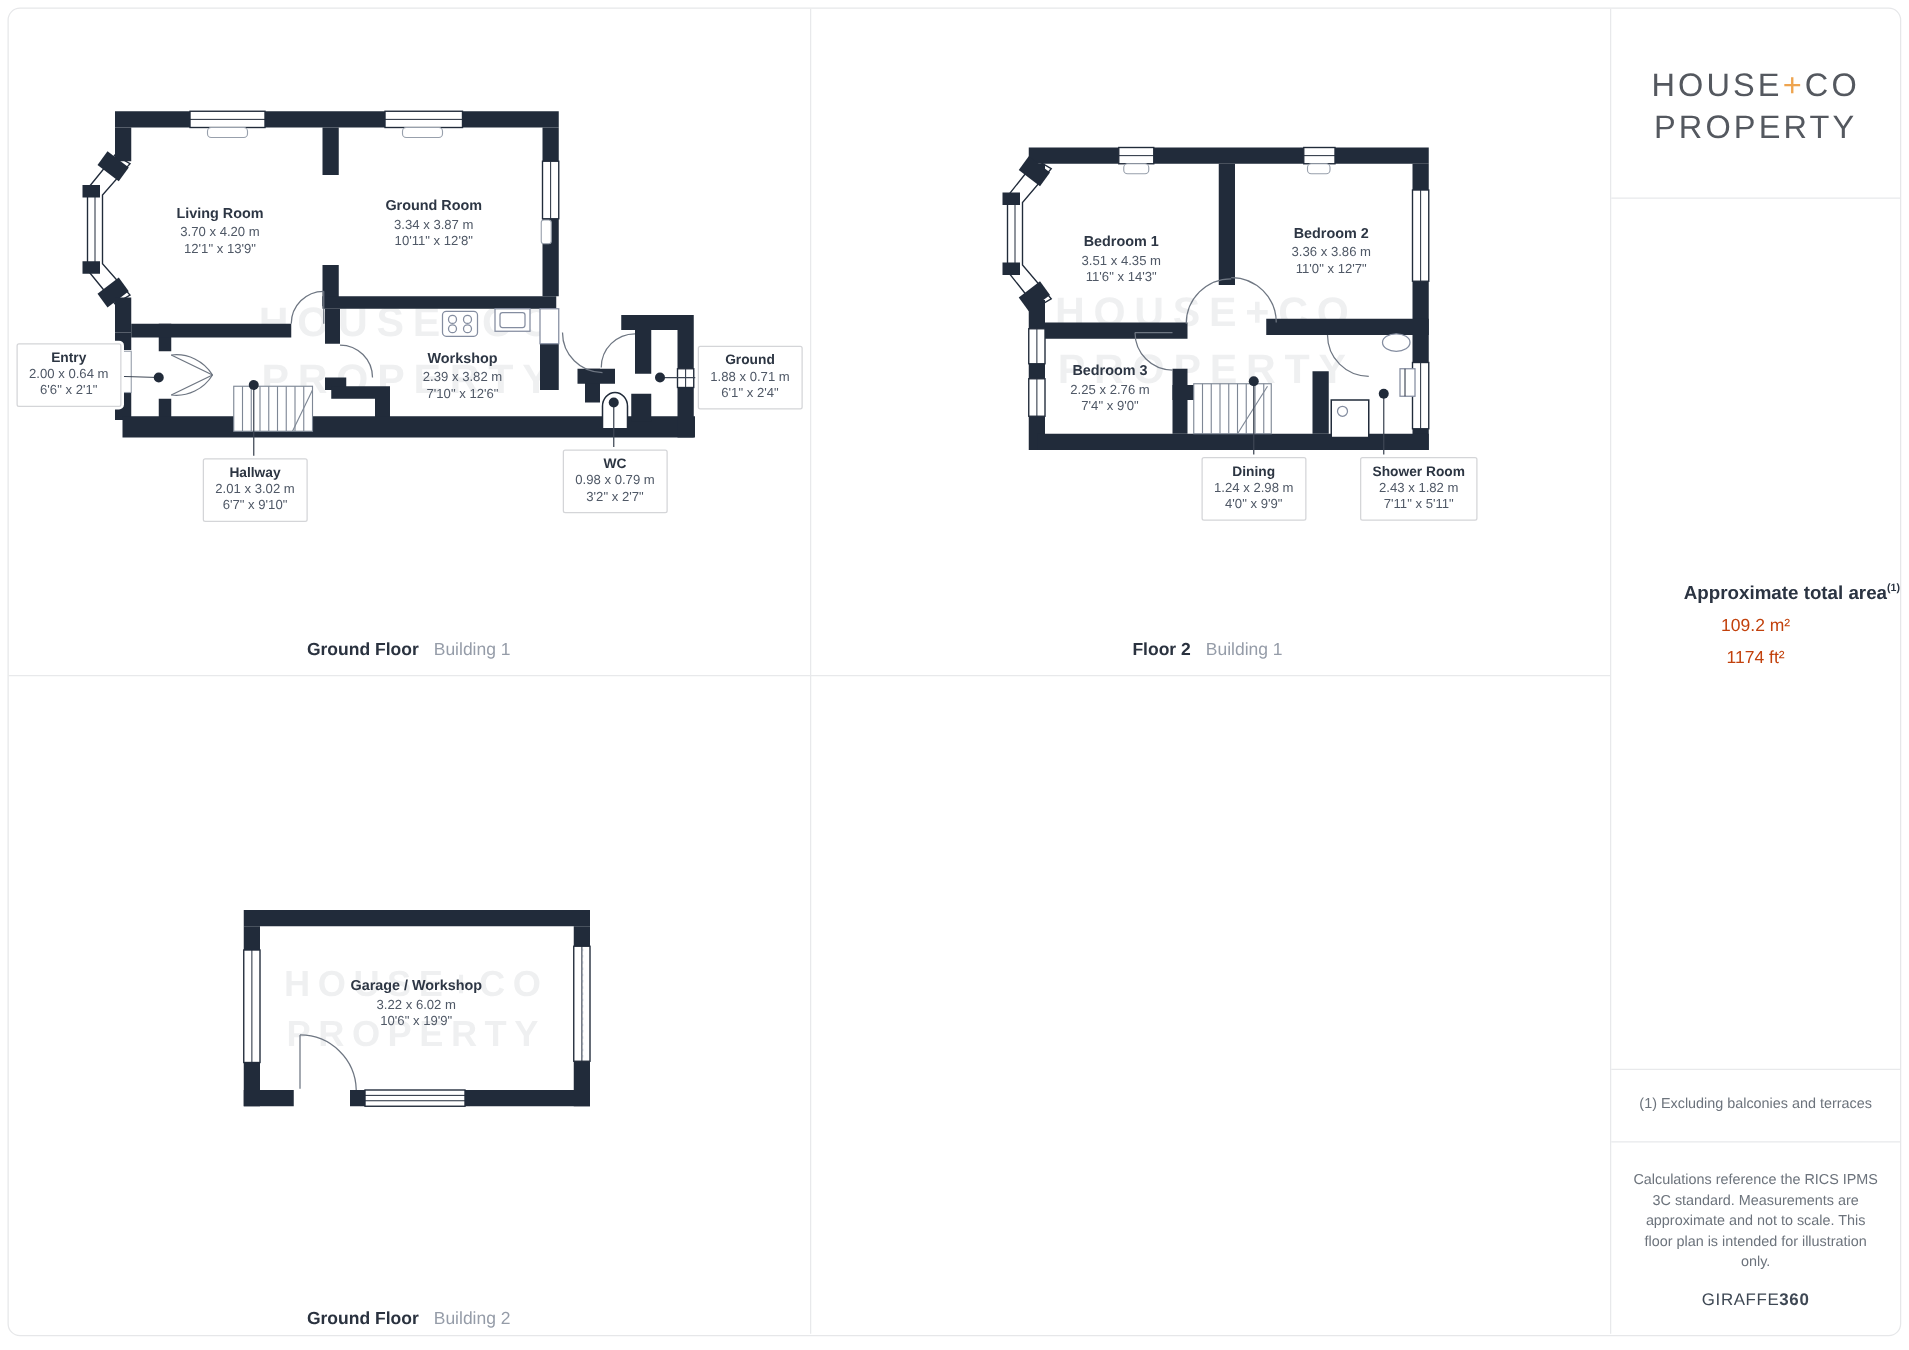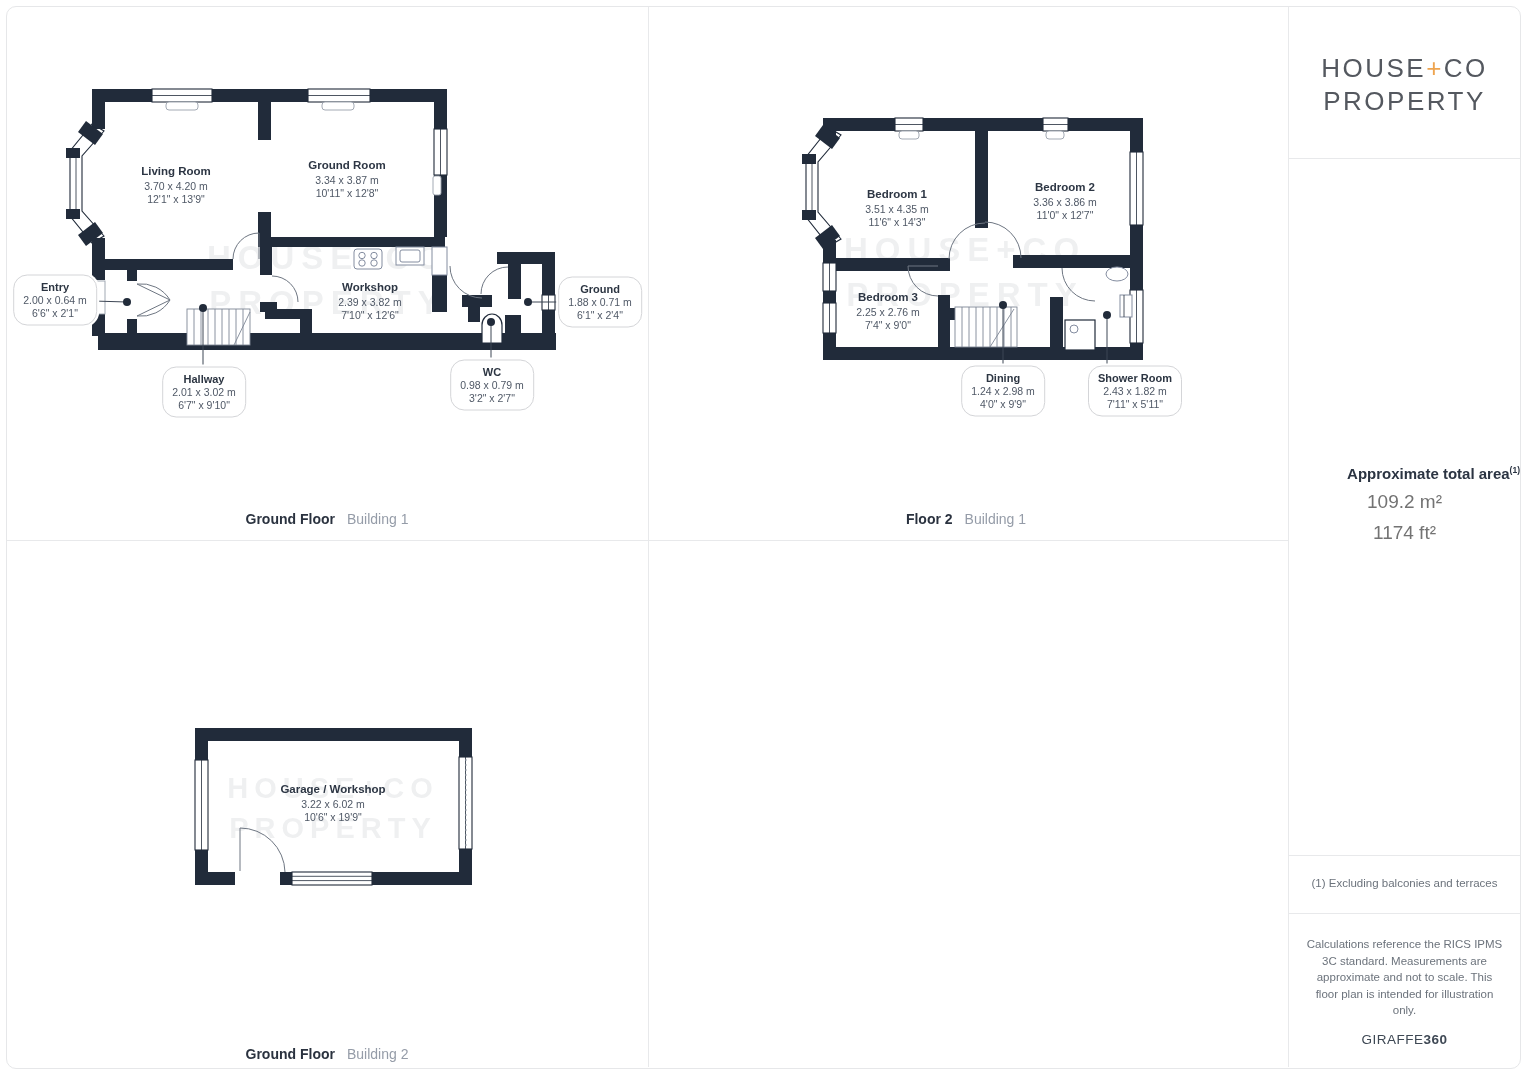--- a/index.html
+++ b/index.html
@@ -11,35 +11,35 @@
   .div-line{position:absolute;background:#e8e9eb;z-index:0;}
   .plan-svg{position:absolute;z-index:1;}
   .watermark{position:absolute;z-index:0;transform:translate(-50%,-50%);
              text-align:center;font-weight:700;font-size:33px;letter-spacing:7px;
              line-height:45px;color:rgba(33,43,58,0.07);white-space:nowrap;}
   .watermark.small{font-size:29px;line-height:40px;letter-spacing:6px;}
   .room{position:absolute;z-index:2;transform:translateX(-50%);text-align:center;white-space:nowrap;}
   .room-name{font-size:11.5px;font-weight:700;color:#2d3644;margin-bottom:3px;}
   .room-dim{font-size:10.5px;color:#4f5866;line-height:13px;}
   .tag{position:absolute;z-index:3;transform:translate(-50%,-50%);background:#fff;
-       border:1px solid #d4d5d8;border-radius:14px;padding:5px 9px 6px 9px;
+       border:1px solid #d4d5d8;border-radius:2px;padding:5px 9px 6px 9px;
        text-align:center;white-space:nowrap;box-shadow:0 0 0 2px #fff;}
   .tag-name{font-size:11px;font-weight:700;color:#2c3542;line-height:13px;}
   .tag-dim{font-size:10.5px;color:#4f5866;line-height:12.5px;}
   .caption{position:absolute;z-index:2;transform:translateX(-50%);font-size:14px;white-space:nowrap;}
   .caption .bold{font-weight:700;color:#2a323f;}
   .caption .light{color:#959ca8;margin-left:12px;}
   .sidebar{position:absolute;left:1289px;top:6px;width:231px;height:1061px;z-index:1;}
   .logo{position:absolute;top:46px;left:0;width:100%;text-align:center;
         font-size:26px;font-weight:300;letter-spacing:2.5px;color:#54585f;line-height:33px;}
   .logo .plus{color:#eea44f;}
   .area-block{position:absolute;top:459px;left:0;width:100%;text-align:center;}
   .area-title{font-size:15px;font-weight:700;color:#2b3442;text-align:right;}
   .area-title .sup{font-size:8.5px;vertical-align:super;}
-  .area-val{font-size:19px;color:#737373;margin-top:9px;}
+  .area-val{font-size:14px;color:#c2410c;margin-top:9px;}
   .side-note{position:absolute;top:871px;left:0;width:100%;text-align:center;
              font-size:11.5px;color:#6c737c;}
   .side-disclaimer{position:absolute;top:930px;left:15px;width:201px;text-align:center;
              font-size:11.5px;color:#6c737c;line-height:16.5px;}
   .brand{position:absolute;top:1026px;left:0;width:100%;text-align:center;
          font-size:13.5px;letter-spacing:0.5px;color:#3e4854;}
   .brand .num{font-weight:700;}
   
   .w{fill:#212b3a;}
   .win{fill:#fff;stroke:#212b3a;stroke-width:1.1;}

